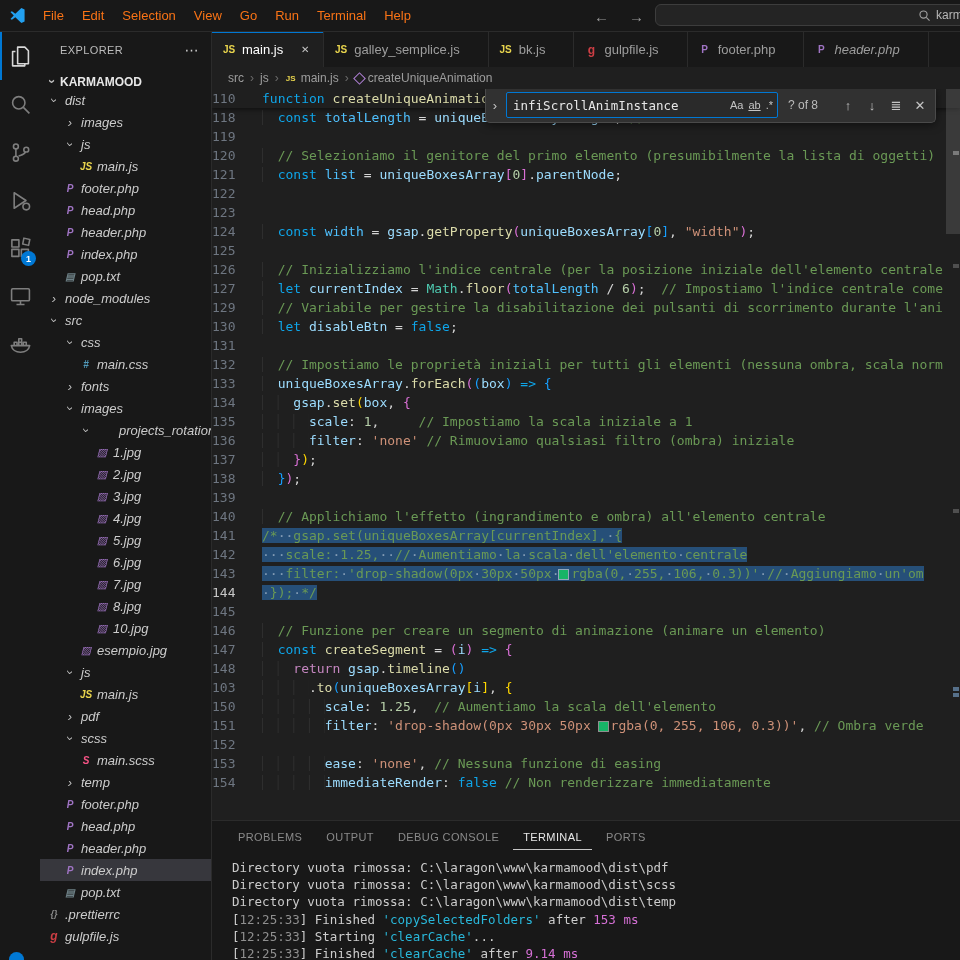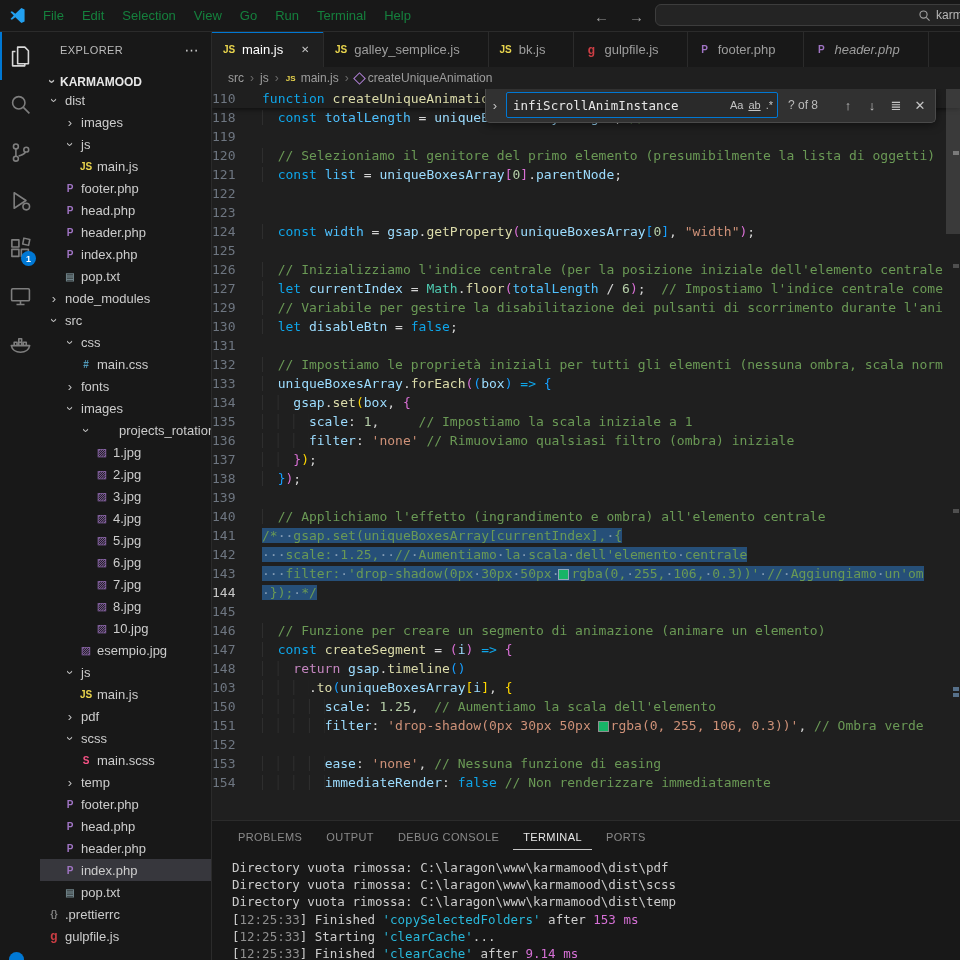--- a/index.html
+++ b/index.html
@@ -2,21 +2,21 @@
 <html><head>
 <meta charset="utf-8">
 <style>
   html,body{margin:0;padding:0;width:960px;height:960px;overflow:hidden;background:#1f1f1f;
     font-family:"Liberation Sans",sans-serif;-webkit-font-smoothing:antialiased;}
   
   .titlebar{position:relative;height:32px;background:#181818;border-bottom:1px solid #2b2b2b;
     display:flex;align-items:center;box-sizing:border-box;}
   .vslogo{margin:0 8px 0 9px;display:flex;align-items:center;}
   .menubar{display:flex;height:100%;}
-  .menu-item{padding:8px 9px;font-size:13px;color:#15803d;display:flex;align-items:center;cursor:default;}
+  .menu-item{padding:8px 9px;font-size:13px;color:#f97316;display:flex;align-items:center;cursor:default;}
   .navarrows{position:absolute;left:594px;top:0;height:32px;display:flex;gap:20px;align-items:center;
     color:#9a9a9a;font-size:15px;}
   .cmdcenter{position:absolute;left:655px;top:4px;height:22px;width:332px;background:#242424;
     border:1px solid #3d3d3d;border-radius:6px;box-sizing:border-box;}
   .cc-inner{position:absolute;left:262px;top:0;height:100%;display:flex;align-items:center;gap:5px;
     color:#b8b8b8;font-size:12px;white-space:nowrap;}
   
   .shell{display:flex;height:928px;}
   .activitybar{position:relative;width:40px;background:#181818;flex:0 0 40px;overflow:hidden;}
   .ab-item{position:relative;width:40px;height:48px;display:flex;align-items:center;justify-content:center;
@@ -26,21 +26,21 @@
     background:#0078d4;color:#fff;font-size:9px;font-weight:700;display:flex;align-items:center;justify-content:center;}
   .ab-bottombadge{position:absolute;left:9px;bottom:-7px;width:15px;height:15px;border-radius:50%;background:#0078d4;}
   
   .sidebar{width:172px;flex:0 0 172px;background:#181818;border-right:1px solid #2b2b2b;
     box-sizing:border-box;overflow:hidden;display:flex;flex-direction:column;}
   .sb-head{height:35px;flex:0 0 35px;display:flex;align-items:center;padding:0 12px 0 20px;
     font-size:11px;letter-spacing:.4px;color:#bcbcbc;}
   .sb-more{margin-left:auto;font-size:14px;color:#cccccc;cursor:pointer;}
   .project-row{height:22px;flex:0 0 22px;display:flex;align-items:flex-end;padding-left:4px;
     color:#e7e7e7;font-size:12px;font-weight:700;cursor:pointer;}
-  .tree{flex:1;overflow:hidden;}
+  .tree{flex:1;overflow:hidden;font-style:italic;}
   .tree-row{display:flex;align-items:center;height:22px;color:#cccccc;font-size:13px;cursor:pointer;white-space:nowrap;}
   .tree-row.selected{background:#37373d;}
   .twistie{width:16px;flex:0 0 16px;font-size:13px;color:#c0c0c0;display:inline-flex;justify-content:center;}
   .twistie.exp{transform:rotate(90deg);}
   .ficon{width:16px;flex:0 0 16px;display:inline-flex;justify-content:center;align-items:center;
     font-weight:700;font-size:10px;font-family:"Liberation Sans",sans-serif;}
   .ficon-img{font-size:11px;font-weight:400;}
   .ficon-json{font-size:9px;}
   .ficon-gulp{font-size:12px;}
   .tlabel{margin-left:3px;}

